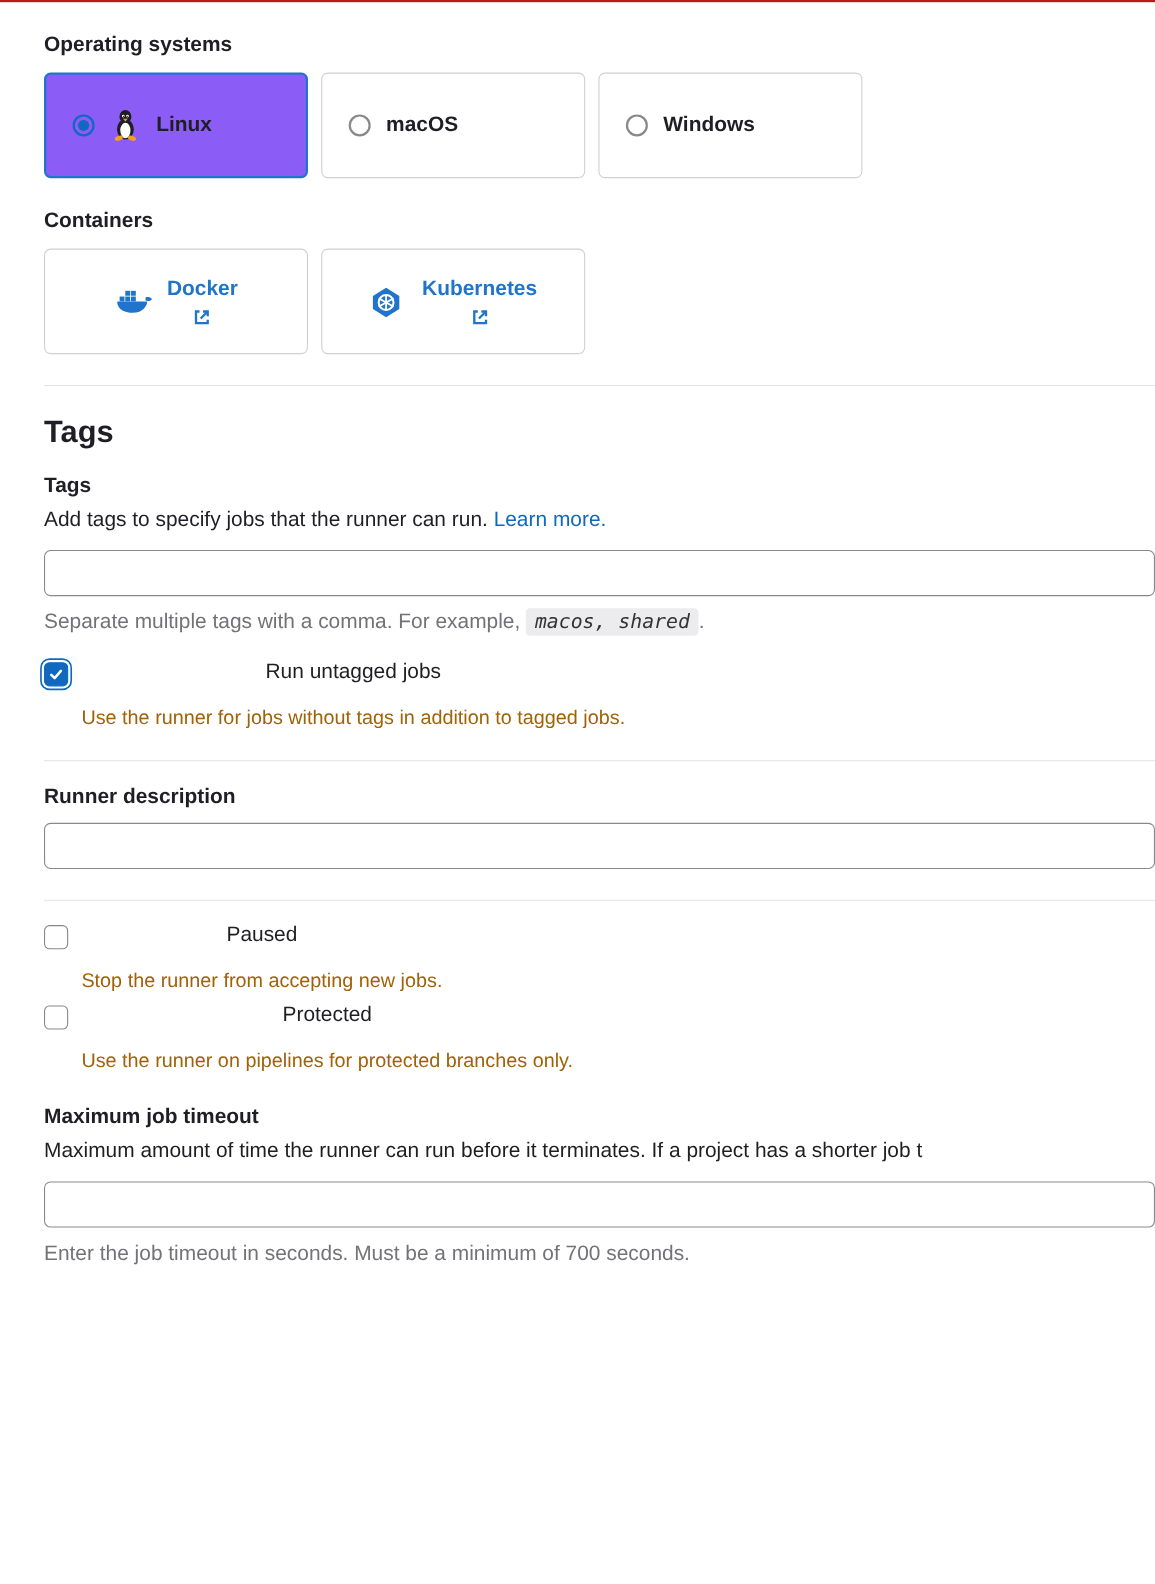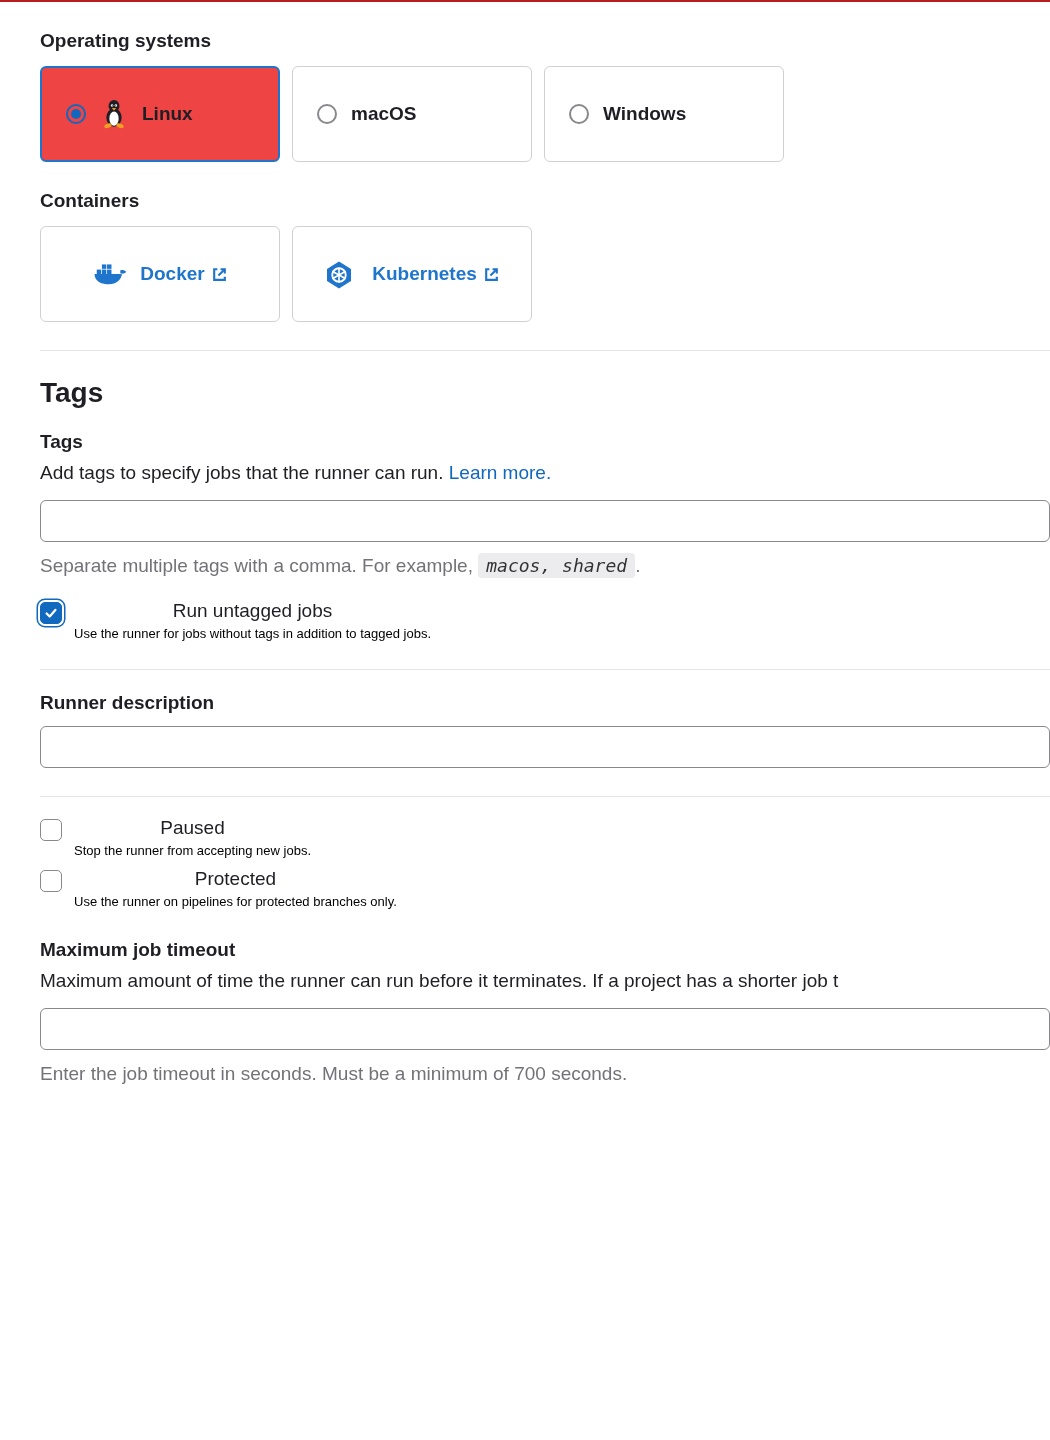--- a/index.html
+++ b/index.html
@@ -33,21 +33,21 @@
       border-radius: 6px;
       background: #fff;
       display: flex;
       align-items: center;
       justify-content: flex-start;
       padding: 0 24px;
       gap: 14px;
       cursor: pointer;
     }
     .os-card.selected {
-      background: #ef4444;
+      background: #8b5cf6;
       border: 2px solid #1f75cb;
     }
     .radio {
       width: 20px; height: 20px;
       border: 2px solid #89888d;
       border-radius: 50%;
       display: inline-flex;
       align-items: center;
       justify-content: center;
       flex-shrink: 0;
@@ -72,21 +72,21 @@
       background: #fff;
       display: flex;
       align-items: center;
       justify-content: center;
       gap: 14px;
       cursor: pointer;
     }
     .container-icon { width: 34px; height: 28px; flex-shrink: 0; }
     .container-label {
       font-size: 19px; font-weight: 700; color: #1f75cb;
-      display: inline-flex; align-items: center; gap: 6px;
+      display: inline-flex; align-items: center; gap: 6px; flex-direction: column;
     }
     .ext-icon { width: 17px; height: 17px; }
 
     .hr { border: none; border-top: 1px solid #e5e5e5; margin: 28px 0 0 0; }
 
     h2 {
       font-size: 28px;
       font-weight: 700;
       margin-top: 26px;
       color: #1f1e24;
@@ -134,21 +134,21 @@
       flex-shrink: 0; background: #fff; margin-top: 2px;
       display: inline-flex; align-items: center; justify-content: center;
     }
     .chk.checked {
       background: #1068bf; border-color: #1068bf;
       box-shadow: 0 0 0 2px #fff, 0 0 0 3.5px #1068bf;
     }
     .chk.checked svg { display: block; }
     .chk svg { display: none; }
     .chk-label { font-size: 19px; color: #1f1e24; }
-    .chk-hint  { font-size: 13px; color: #000000; margin-top: 4px; }
+    .chk-hint  { font-size: 18px; color: #a16207; margin-top: 20px; }
   </style>
 </head>
 <body>
 
 <div class="page">
 
   
   <label class="field-label">Operating systems</label>
   <div class="cards-row">
     <div class="os-card selected">

